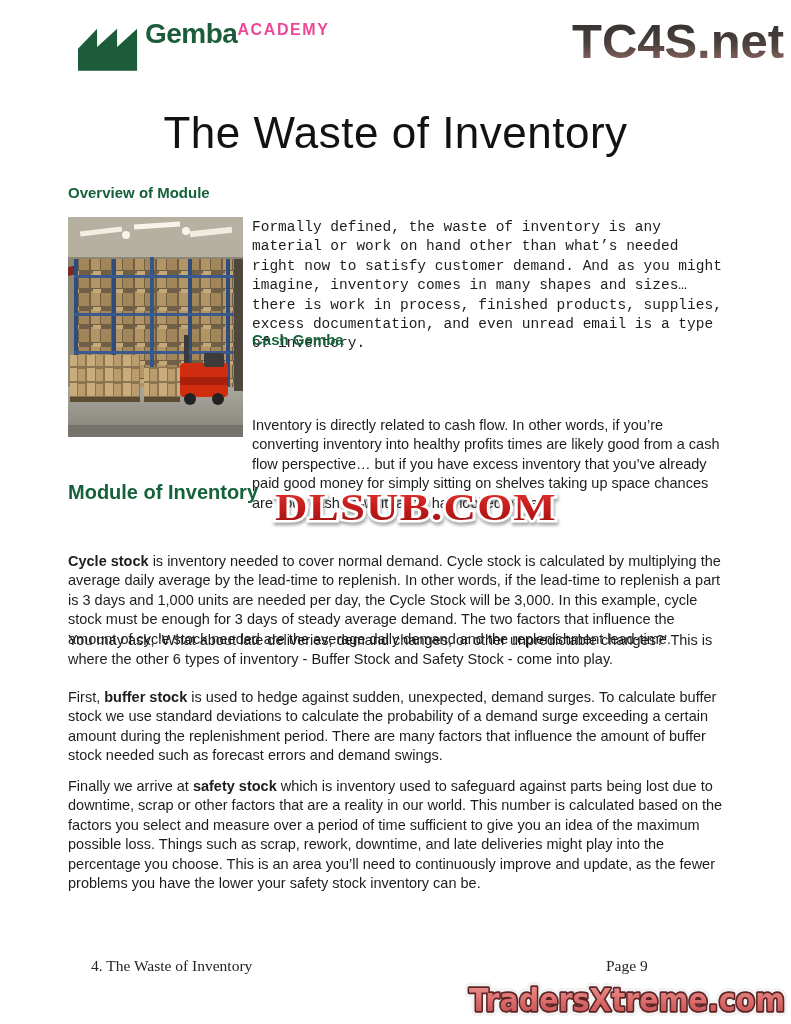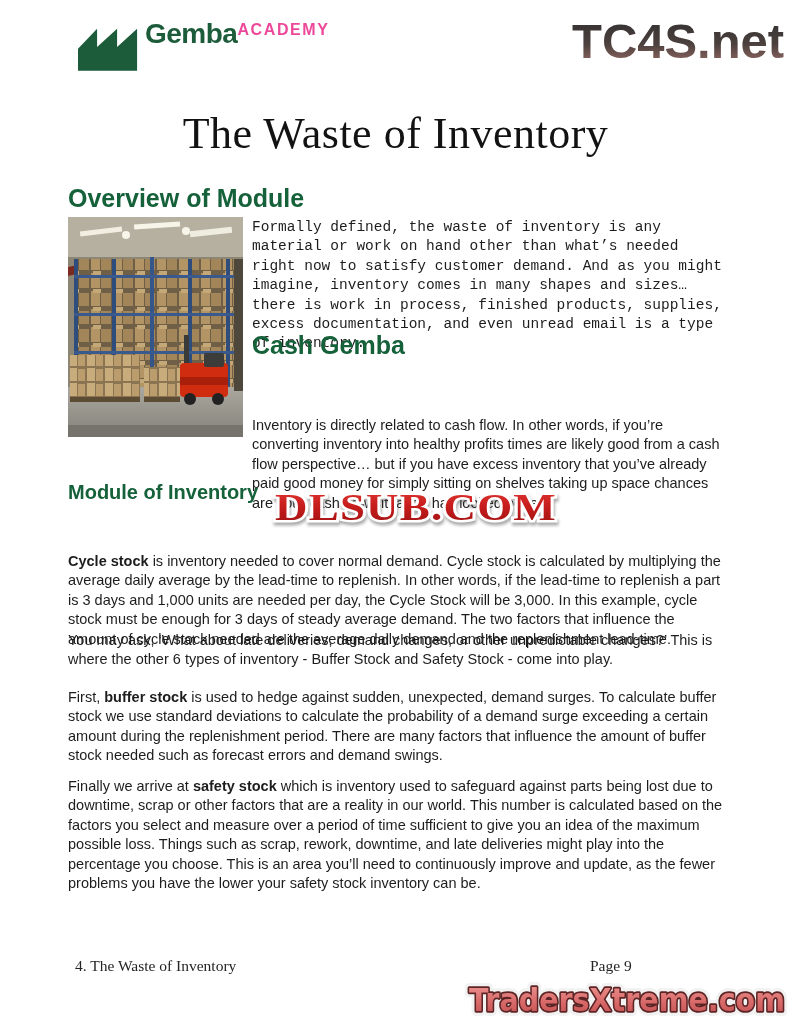--- a/index.html
+++ b/index.html
@@ -12,41 +12,41 @@
   .logo svg{display:block;}
   .logo-text{margin-left:7px;display:flex;}
   .logo-brand{font-size:28px;font-weight:700;color:#1d5c3b;line-height:28px;letter-spacing:-0.5px;}
   .logo-sub{font-size:16px;font-weight:700;color:#ec4899;letter-spacing:1.6px;line-height:20px;}
   
   .wm-top{position:absolute;left:566px;top:2px;margin-top:8px;}
   .wm-center{position:absolute;left:251px;top:483px;z-index:5;filter:drop-shadow(1px 3px 1.5px rgba(70,70,70,0.45));margin-left:16px;}
   .wm-bottom{position:absolute;left:463px;top:977px;z-index:5;}
   
   .title{position:absolute;left:0;right:0;top:108px;margin:0;text-align:center;
-    font-size:44px;font-weight:400;color:#121212;letter-spacing:0.5px;font-family:Liberation Serif, serif;}
-  .h-green{position:absolute;margin:0;font-size:25px;font-weight:700;color:#15613a;}
+    font-size:44px;font-weight:400;color:#121212;letter-spacing:0.5px;}
+  .h-green{position:absolute;margin:0;font-size:15px;font-weight:700;color:#15613a;}
   .h-overview{left:68px;top:184px;}
   .h-cash{left:252px;top:331px;}
   .h-types{left:68px;top:481px;font-size:20px;}
   
   .para{position:absolute;margin:0;font-size:14.5px;line-height:19.4px;color:#1d1d1d;}
   .col-right{left:252px;width:474px;}
   .p-overview{top:218px;font-family:Liberation Mono, monospace;}
   .p-cash{top:368px;margin-top:48px;}
   .full{left:68px;width:658px;}
   .p-cycle{top:524px;margin-top:28px;}
   .p-ask{top:631px;}
   .p-buffer{top:688px;}
   .p-safety{top:777px;}
   .para strong{font-weight:700;}
   
   .photo{position:absolute;left:68px;top:217px;width:175px;height:220px;overflow:hidden;}
   
   .footer-left,.footer-right{position:absolute;top:957px;font-family:"Liberation Serif",serif;
-    font-size:15.5px;color:#242424;}
+    font-size:15.5px;color:#242424;margin-left:16px;}
   .footer-left{left:75px;}
   .footer-right{left:590px;}
 </style>
 </head>
 <body>
 
 <div class="page">
 
   <div class="logo">
     <span>

